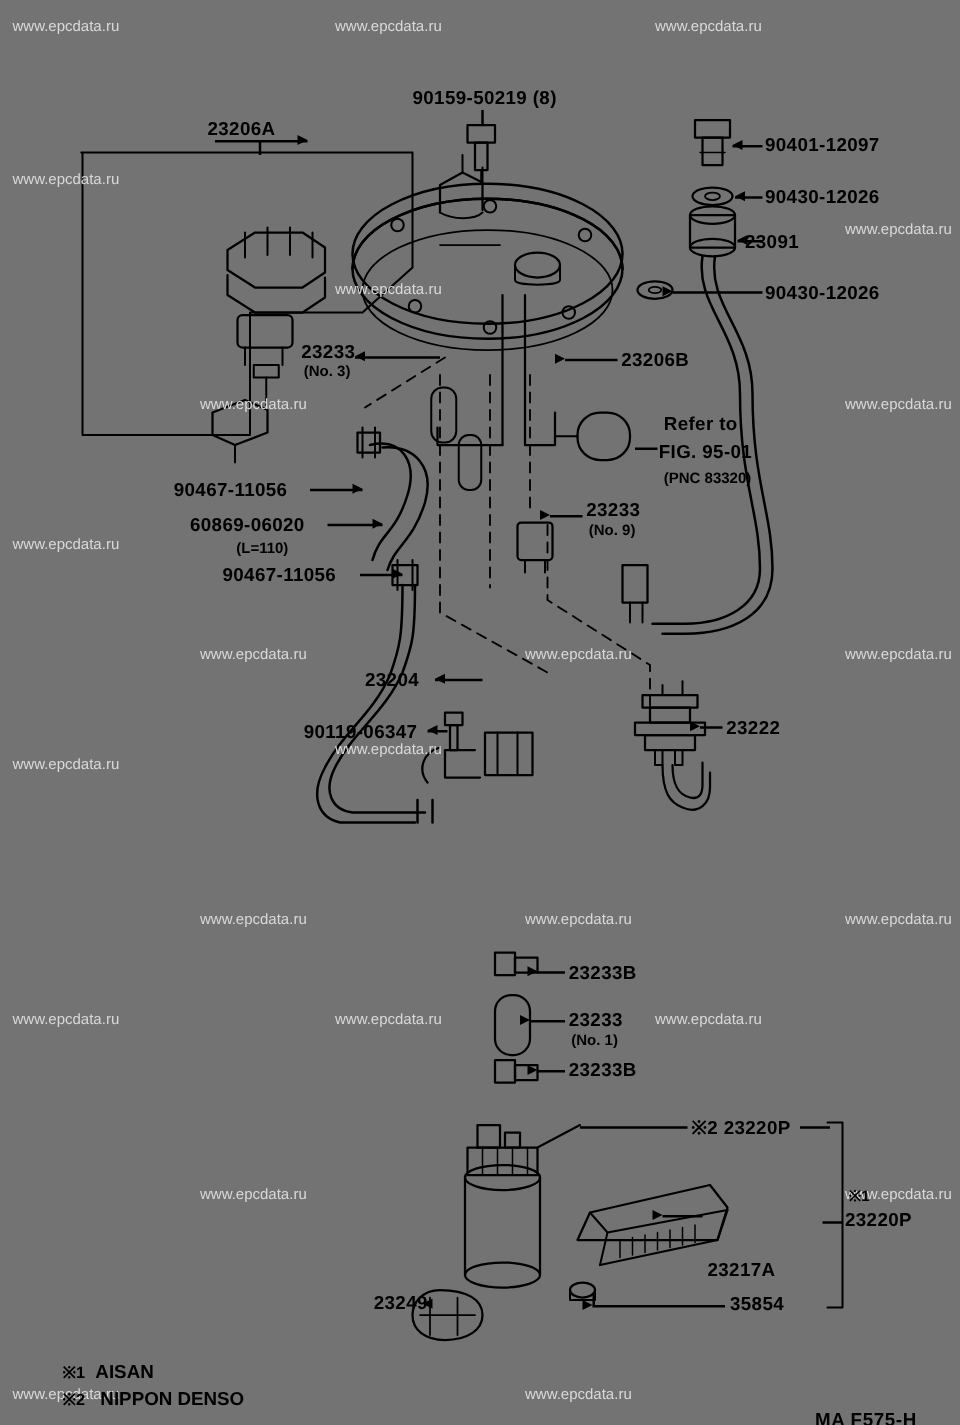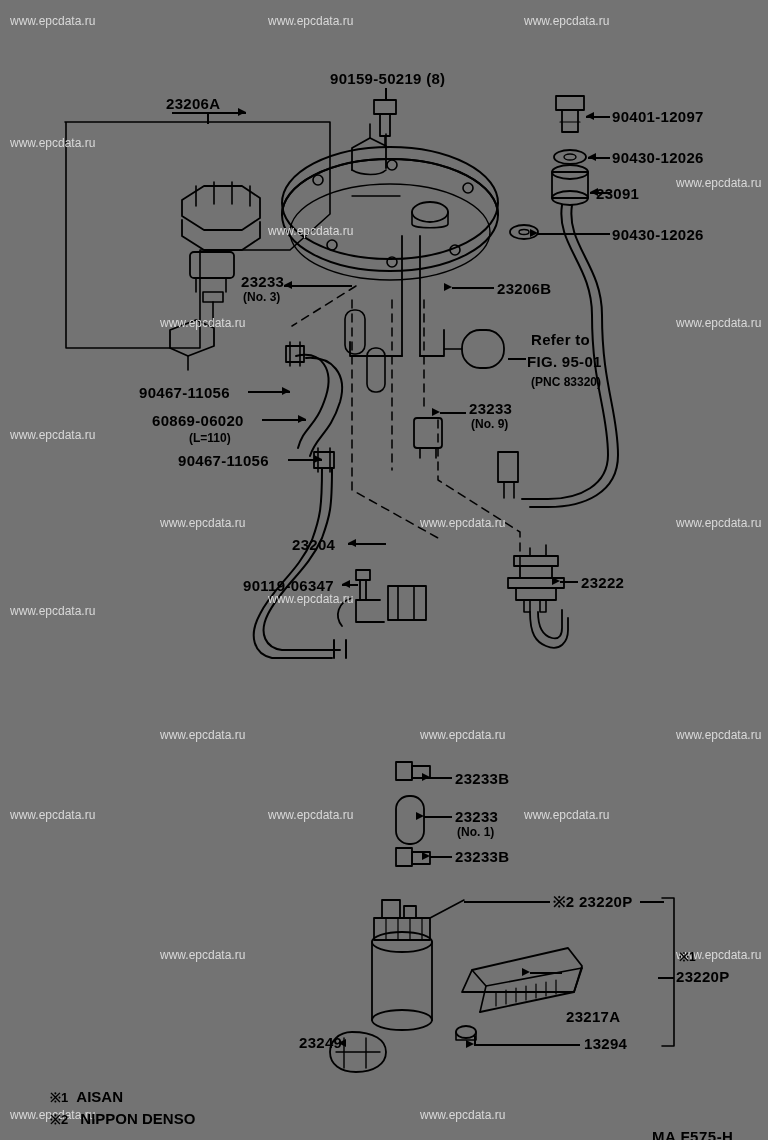--- a/index.html
+++ b/index.html
@@ -320,21 +320,21 @@
 
   <div class="lbl" style="left:455px; top:770px;">23233B</div>
   <div class="lbl" style="left:455px; top:808px;">23233</div>
   <div class="sub" style="left:457px; top:825px;">(No. 1)</div>
   <div class="lbl" style="left:455px; top:848px;">23233B</div>
 
   <div class="lbl" style="left:553px; top:891px;">※2 23220P</div>
   <div class="lbl" style="left:566px; top:965px;margin-top:43px;">23217A</div>
   <div class="lbl sm" style="left:679px; top:948px; font-size:12px;">※1</div>
   <div class="lbl" style="left:676px; top:968px;">23220P</div>
-  <div class="lbl" style="left:584px; top:1035px;">13294</div>
+  <div class="lbl" style="left:584px; top:1035px;">35854</div>
   <div class="lbl" style="left:299px; top:1034px;">23249</div>
 
   <svg class="art" viewBox="0 0 768 1140">
     <g fill="#000">
       <polygon points="246,112 238,108 238,116"></polygon>
       <polygon points="586,116 594,112 594,120"></polygon>
       <polygon points="588,157 596,153 596,161"></polygon>
       <polygon points="590,192 598,188 598,196"></polygon>
       <polygon points="538,233 530,229 530,237"></polygon>
       <polygon points="284,285 292,281 292,289"></polygon>

